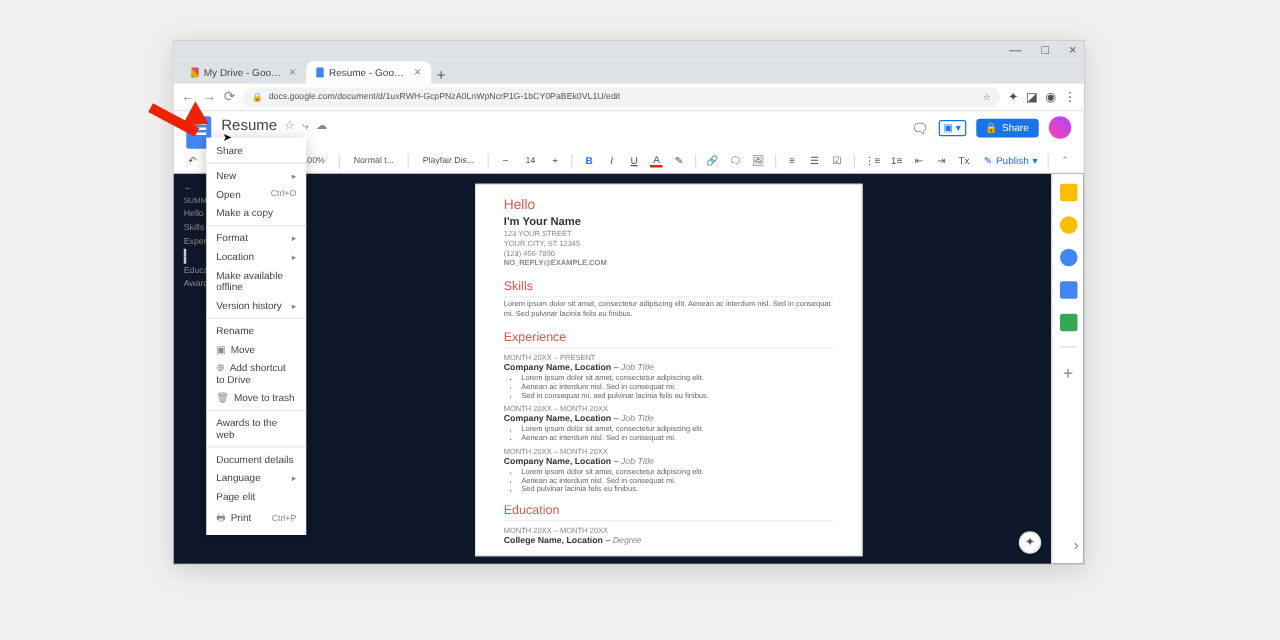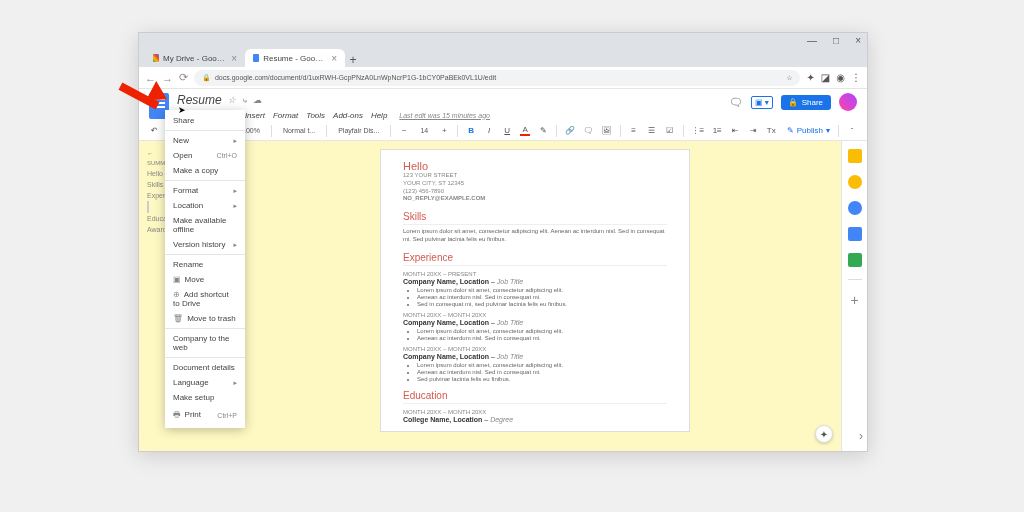--- a/index.html
+++ b/index.html
@@ -11,38 +11,38 @@
   .tab.active { background: #fff; }
   .tab .close { color: #888; font-size: 10px; }
   .newtab { width: 16px; text-align: center; color: #555; font-size: 12px; cursor: pointer; }
   .addrbar { height: 22px; background: #fff; border-bottom: 1px solid #e5e5e5; display: flex; align-items: center; padding: 0 6px; gap: 6px; }
   .navbtn { color: #888; font-size: 11px; cursor: pointer; }
   .addr { flex: 1; height: 16px; background: #f1f3f4; border-radius: 10px; display: flex; align-items: center; padding: 0 8px; font-size: 7px; color: #555; gap: 4px; }
   .extbtn { color: #555; font-size: 10px; cursor: pointer; }
   .docs-header { padding: 4px 10px 0; display: flex; align-items: flex-start; gap: 8px; }
   .docs-logo { width: 20px; height: 26px; background: #4285f4; border-radius: 2px; position: relative; }
   .docs-logo::after { content: ''; position: absolute; left: 4px; top: 5px; right: 4px; height: 2px; background: #fff; box-shadow: 0 4px 0 #fff, 0 8px 0 #fff; }
-  .title-area { flex: 1; font-style: italic; }
+  .title-area { flex: 1; }
   .doc-title-line { display: flex; align-items: center; gap: 6px; }
   .doc-title { font-size: 12px; color: #444; }
   .title-icon { color: #888; font-size: 9px; cursor: pointer; }
   .menubar { display: flex; gap: 8px; font-size: 8px; color: #444; margin-top: 2px; align-items: center; }
   .menuitem { cursor: pointer; position: relative; }
   .menuitem.open { text-decoration: none; }
   .last-edit { color: #888; text-decoration: underline; font-size: 7px; margin-left: 4px; }
   .header-right { display: flex; align-items: center; gap: 8px; }
   .icon-btn { color: #555; cursor: pointer; font-size: 11px; }
   .share-btn { background: #1a73e8; color: #fff; padding: 3px 8px; border-radius: 3px; font-size: 8px; cursor: pointer; display: flex; align-items: center; gap: 3px; }
   .avatar { width: 18px; height: 18px; border-radius: 50%; background: linear-gradient(45deg,#f4a,#a4f); cursor: pointer; }
   .toolbar { height: 20px; border-bottom: 1px solid #e5e5e5; display: flex; align-items: center; padding: 0 10px; gap: 8px; font-size: 8px; color: #555; }
   .tool-sep { width: 1px; height: 12px; background: #ddd; }
   .tool-select { padding: 1px 3px; font-size: 7px; border: none; color: #555; }
   .tool-btn { cursor: pointer; min-width: 10px; text-align: center; }
   .editing-btn { color: #1a73e8; display: flex; align-items: center; gap: 3px; margin-left: auto; }
-  .content-area { flex: 1; display: flex; background: #fef9c3; overflow: hidden; position: relative; }
+  .content-area { flex: 1; display: flex; background: #0f172a; overflow: hidden; position: relative; }
   .outline-panel { width: 90px; padding: 6px 8px; font-size: 7px; color: #888; }
   .outline-item { padding: 2px 0; cursor: pointer; }
   .outline-item.sub { padding-left: 8px; }
   .page { margin: 8px auto 0; width: 310px; background: #fff; border: 1px solid #ddd; padding: 8px 22px; font-size: 7px; color: #333; }
   .page h1 { color: #d35b4f; font-size: 11px; font-weight: normal; margin-top: 2px; }
   .page h2 { color: #d35b4f; font-size: 10px; font-weight: normal; margin-top: 8px; padding-bottom: 2px; border-bottom: 1px solid #eee; }
   .page .name { font-size: 9px; font-weight: bold; margin: 2px 0 3px; }
   .page .contact { font-size: 6px; color: #888; line-height: 1.3; }
   .page .body { font-size: 6px; color: #666; margin-top: 3px; line-height: 1.3; }
   .page .job-line { font-size: 6px; color: #888; text-transform: uppercase; margin-top: 5px; }
@@ -105,31 +105,20 @@
 
   <div class="docs-header">
     <div class="docs-logo"></div>
     <div class="title-area">
       <div class="doc-title-line">
         <span class="doc-title">Resume</span>
         <span class="title-icon">☆</span>
         <span class="title-icon">⤷</span>
         <span class="title-icon">☁</span>
       </div>
-      <div class="menubar">
-        <span class="menuitem open" style="padding-bottom:1px; border-bottom:2px solid transparent;">File</span>
-        <span class="menuitem">Edit</span>
-        <span class="menuitem">View</span>
-        <span class="menuitem">Insert</span>
-        <span class="menuitem">Format</span>
-        <span class="menuitem">Tools</span>
-        <span class="menuitem">Add-ons</span>
-        <span class="menuitem">Help</span>
-        <span class="last-edit">Last edit was 15 minutes ago</span>
-      </div>
     </div>
     <div class="header-right">
       <span class="icon-btn">🗨</span>
       <span class="icon-btn" style="border:1px solid #1a73e8;color:#1a73e8;padding:1px 3px;border-radius:2px;font-size:8px;">▣ ▾</span>
       <span class="share-btn">
           <span>🔒</span>
           <span>Share</span>
         </span>
       <div class="avatar"></div>
     </div>
@@ -184,20 +173,21 @@
       <div class="outline-item">Experience</div>
       <div class="outline-item sub" style="border-left:2px solid #ccc;height:6px;"></div>
       <div class="outline-item sub" style="border-left:2px solid #ccc;height:6px;"></div>
       <div class="outline-item">Education</div>
       <div class="outline-item">Awards</div>
     </div>
 
     <div style="flex:1;overflow:hidden;">
       <div class="page">
         <h1>Hello</h1>
+        <div class="name">I'm Your Name</div>
         <div class="contact">
           <div>123 YOUR STREET</div>
           <div>YOUR CITY, ST 12345</div>
           <div>(123) 456-7890</div>
           <div style="font-weight:bold;">NO_REPLY@EXAMPLE.COM</div>
         </div>
         <h2>Skills</h2>
         <div class="body">Lorem ipsum dolor sit amet, consectetur adipiscing elit. Aenean ac interdum nisl. Sed in consequat mi. Sed pulvinar lacinia felis eu finibus.</div>
         <h2>Experience</h2>
 
@@ -285,32 +275,32 @@
       <span><span class="fm-icon">▣</span><span>Move</span></span>
     </div>
   <div class="fm-item">
       <span><span class="fm-icon">⊕</span><span>Add shortcut to Drive</span></span>
     </div>
   <div class="fm-item">
       <span><span class="fm-icon">🗑</span><span>Move to trash</span></span>
     </div>
   <div class="fm-sep"></div>
   <div class="fm-item">
-      <span>Company to the web</span>
+      <span>Awards to the web</span>
     </div>
   <div class="fm-sep"></div>
   <div class="fm-item">
       <span>Document details</span>
     </div>
   <div class="fm-item">
       <span>Language</span>
       <span class="fm-arrow">▸</span>
     </div>
   <div class="fm-item">
-      <span>Make setup</span>
+      <span>Page elit</span>
     </div>
   <div class="fm-item">
       <span><span class="fm-icon">🖶</span><span>Print</span></span>
       <span class="fm-short">Ctrl+P</span>
     </div>
 </div>
 
 <div class="arrow">
   <div class="arrow-line"></div>
   <div class="arrow-head"></div>

